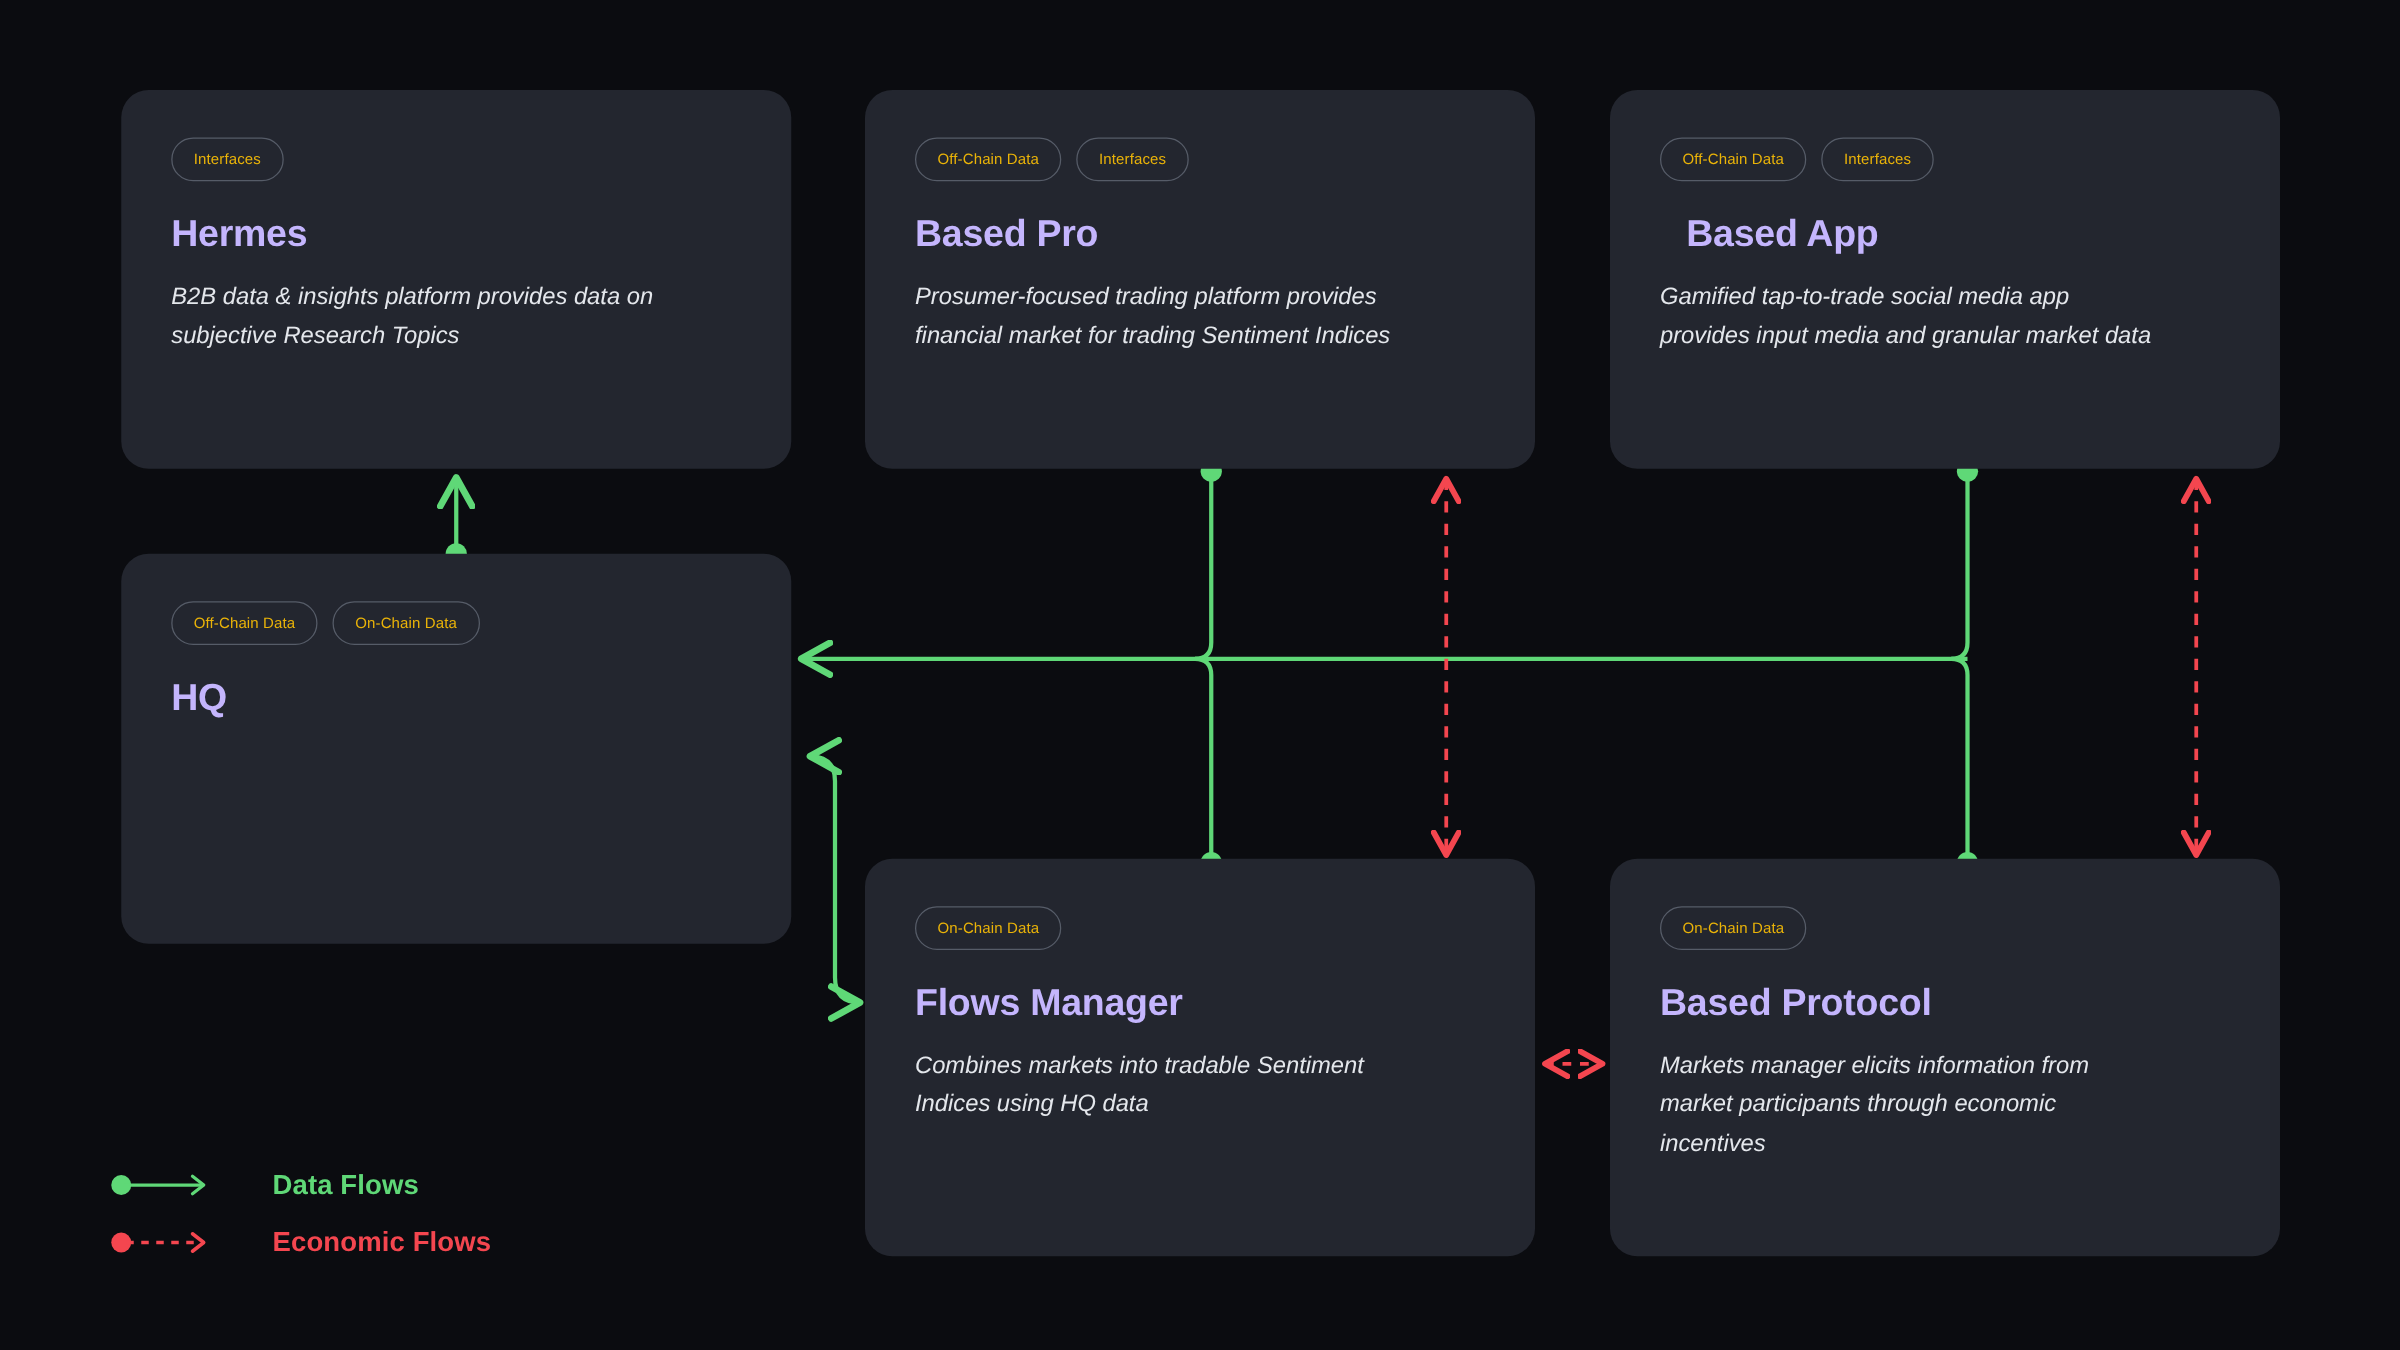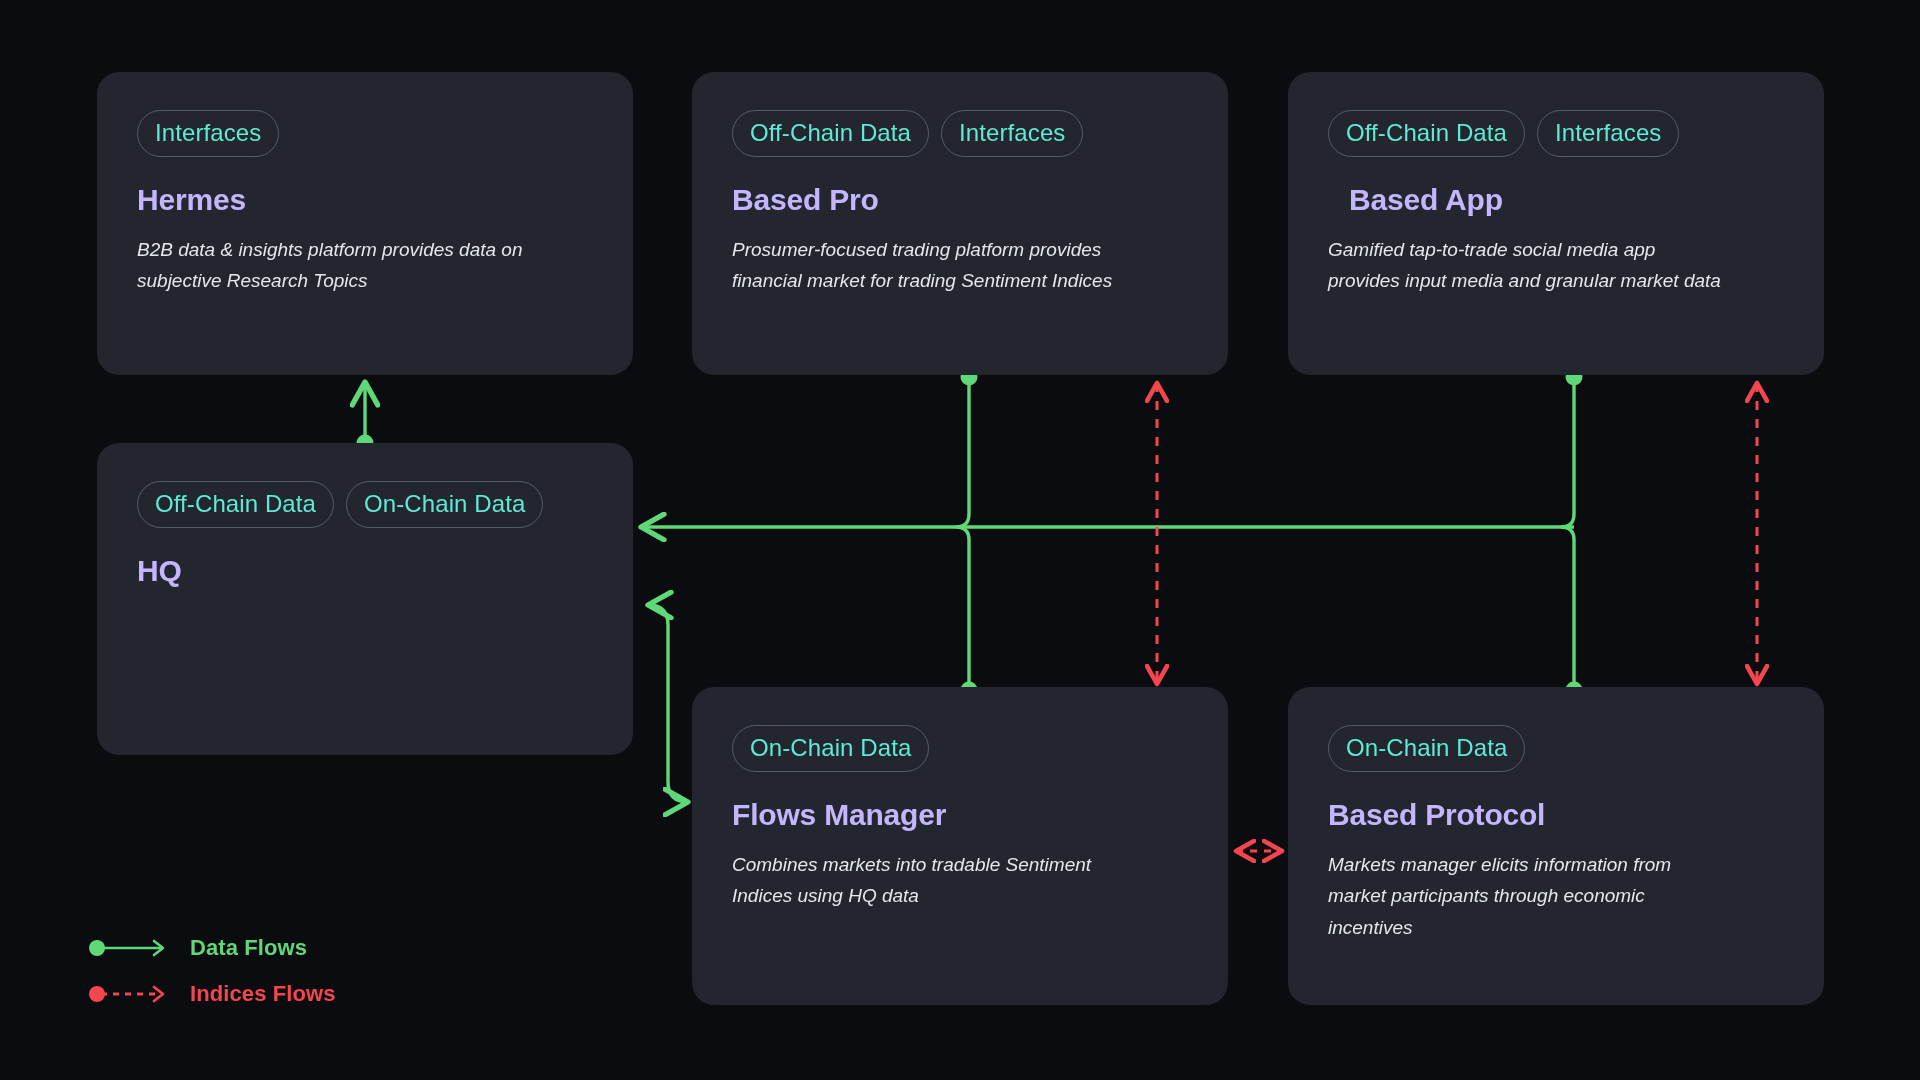--- a/index.html
+++ b/index.html
@@ -43,22 +43,22 @@
 
   .tag-row {
     display: flex;
     flex-direction: row;
     gap: 12px;
     margin-bottom: 26px;
   }
   .tag {
     border: 1px solid #565c68;
     border-radius: 999px;
-    color: #5eead4;
-    font-size: 24px;
+    color: #eab308;
+    font-size: 12px;
     line-height: 1;
     padding: 10px 17px 11px 17px;
     white-space: nowrap;
     letter-spacing: 0.1px;
   }
 
   .card-title {
     color: #c4b5fd;
     font-size: 30px;
     font-weight: bold;
@@ -90,20 +90,21 @@
     position: absolute;
     left: 88px;
     top: 925px;
     z-index: 3;
   }
   .legend-row {
     display: flex;
     flex-direction: row;
     align-items: center;
     height: 46px;
+    gap: 28px;
   }
   .legend-swatch {
     width: 86px;
     height: 24px;
     flex: none;
   }
   .legend-label {
     font-size: 22px;
     font-weight: bold;
     margin-left: 16px;
@@ -228,18 +229,18 @@
       </svg>
       <span class="legend-label green">Data Flows</span>
     </div>
 
     <div class="legend-row">
       <svg class="legend-swatch" viewBox="0 0 86 24">
         <circle cx="9" cy="12" r="8" fill="#f4464f"></circle>
         <line x1="13" y1="12" x2="72" y2="12" stroke="#f4464f" stroke-width="2.8" stroke-dasharray="6 6"></line>
         <path d="M 66 5 L 75 12 L 66 19" fill="none" stroke="#f4464f" stroke-width="2.8" stroke-linecap="round" stroke-linejoin="round"></path>
       </svg>
-      <span class="legend-label red">Indices Flows</span>
+      <span class="legend-label red">Economic Flows</span>
     </div>
 
   </div>
 
 </div>
 
 </body></html>

